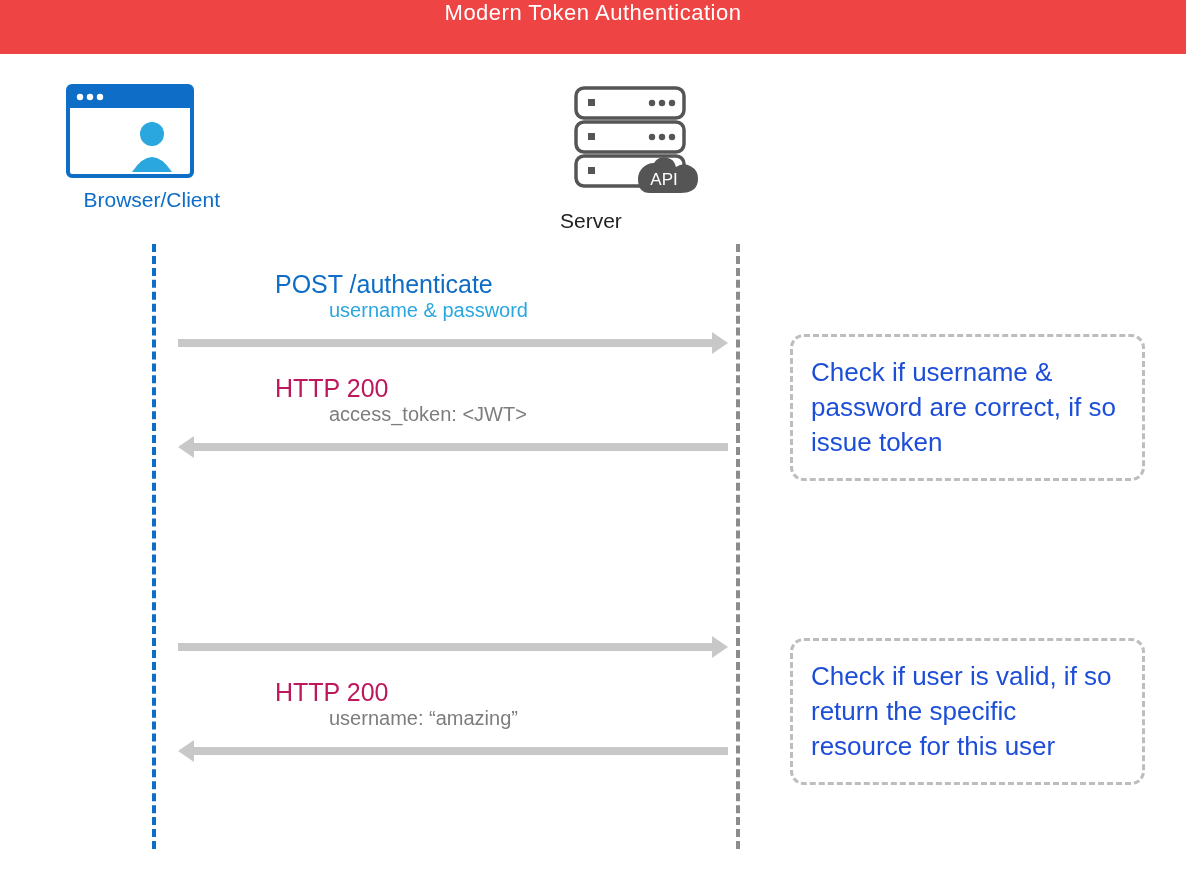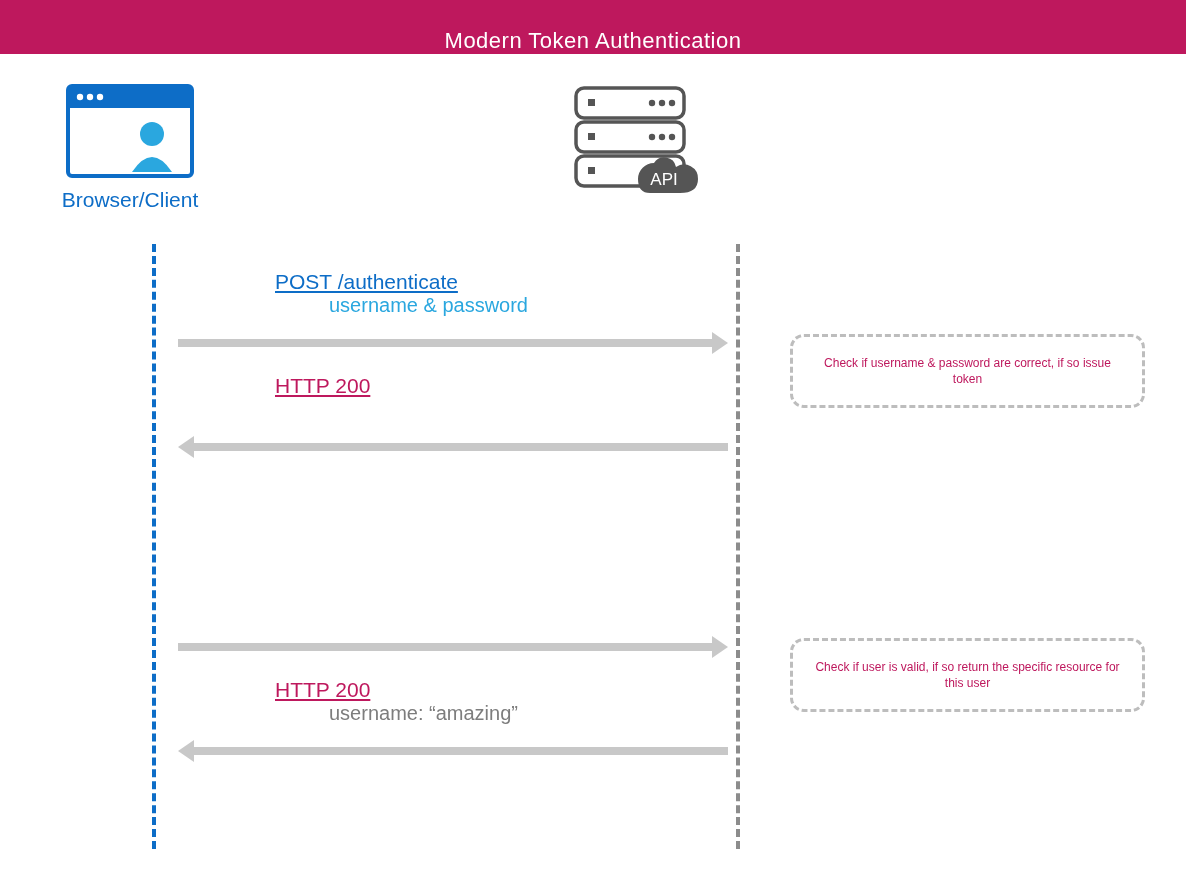--- a/index.html
+++ b/index.html
@@ -7,37 +7,37 @@
     font-family: -apple-system, "Segoe UI", "Helvetica Neue", Arial, sans-serif;
     background: #fff;
     width: 1186px;
     height: 885px;
     position: relative;
     color: #222;
   }
   .header-bar {
     width: 100%;
     height: 54px;
-    background: #be185d;
+    background: #ef4444;
     color: #fff;
     display: flex;
-    align-items: flex-end;
+    align-items: flex-start;
     justify-content: center;
     font-size: 22px;
     font-weight: 400;
     letter-spacing: 0.5px;
   }
   .canvas {
     position: relative;
     width: 100%;
     height: 831px;
   }
   .actor-client { position: absolute; left: 40px; top: 30px; text-align: center; width: 180px; }
   .actor-server { position: absolute; left: 560px; top: 30px; width: 180px; }
-  .actor-label-client { color: #0d6dc7; font-size: 21px; margin-top: 6px; font-weight: 400; }
+  .actor-label-client { color: #0d6dc7; font-size: 21px; margin-top: 6px; font-weight: 400; text-align: right; }
   .actor-label-server { color: #222; font-size: 21px; margin-top: 6px; font-weight: 400; }
 
   .lifeline-client {
     position: absolute;
     left: 152px;
     top: 190px;
     height: 605px;
     border-left: 4px dashed #0d6dc7;
   }
   .lifeline-server {
@@ -71,37 +71,37 @@
   }
   .arrow-head-l {
     position: absolute; left: 0; top: -4px;
     width: 0; height: 0;
     border-top: 11px solid transparent;
     border-bottom: 11px solid transparent;
     border-right: 16px solid #c8c8c8;
   }
 
   .msg-block { position: absolute; left: 275px; width: 460px; }
-  .msg-line1 { font-size: 21px; font-weight: 500; text-decoration: underline; }
+  .msg-line1 { font-size: 25px; font-weight: 500; }
   .msg-line2 { font-size: 20px; font-weight: 400; margin-left: 54px; }
   .blue-dark { color: #0d6dc7; }
   .blue-light { color: #2aa7df; }
   .gray-dark { color: #be185d; }
   .gray-mid  { color: #7d7d7d; }
 
   .note-box {
     position: absolute;
     left: 790px;
     width: 355px;
     border: 3px dashed #bdbdbd;
     border-radius: 14px;
     padding: 18px 18px;
-    font-size: 12px;
-    color: #be185d;
-    text-align: center;
+    font-size: 26px;
+    color: #1d4ed8;
+    text-align: left;
     line-height: 1.35;
   }
 </style>
 </head>
 <body>
 
 <div class="header-bar">
   <span>Modern Token Authentication</span>
 </div>
 
@@ -139,36 +139,38 @@
           <circle cx="112" cy="53" r="3.2"></circle>
         <circle cx="92" cy="87" r="3.2"></circle>
           <circle cx="102" cy="87" r="3.2"></circle>
           <circle cx="112" cy="87" r="3.2"></circle>
       </g>
       <g>
         <path d="M78 95 a16 16 0 0 1 16 -16 a12 12 0 0 1 22 4 a14 14 0 0 1 22 12 q0 14 -18 14 h-30 q-12 0 -12 -14 z" fill="#555"></path>
         <text x="104" y="101" fill="#fff" font-size="17" font-family="Arial" font-weight="500" text-anchor="middle">API</text>
       </g>
     </svg>
+    <div class="actor-label-server">Server</div>
   </div>
 
   <div class="lifeline-client"></div>
   <div class="lifeline-server"></div>
 
   <div class="msg-block" style="top:216px">
     <div class="msg-line1 blue-dark">POST /authenticate</div>
     <div class="msg-line2 blue-light">username &amp; password</div>
   </div>
   <div class="arrow arrow-right" style="top:282px">
     <div class="arrow-shaft"></div>
       <div class="arrow-head-r"></div>
   </div>
 
   <div class="msg-block" style="top:320px">
     <div class="msg-line1 gray-dark">HTTP 200</div>
+    <div class="msg-line2 gray-mid">access_token: &lt;JWT&gt;</div>
   </div>
   <div class="arrow arrow-left" style="top:386px">
     <div class="arrow-shaft"></div>
       <div class="arrow-head-l"></div>
   </div>
 
   <div class="note-box" style="top:280px">
     <span>Check if username &amp; password are correct, if so issue token</span>
   </div>
 

